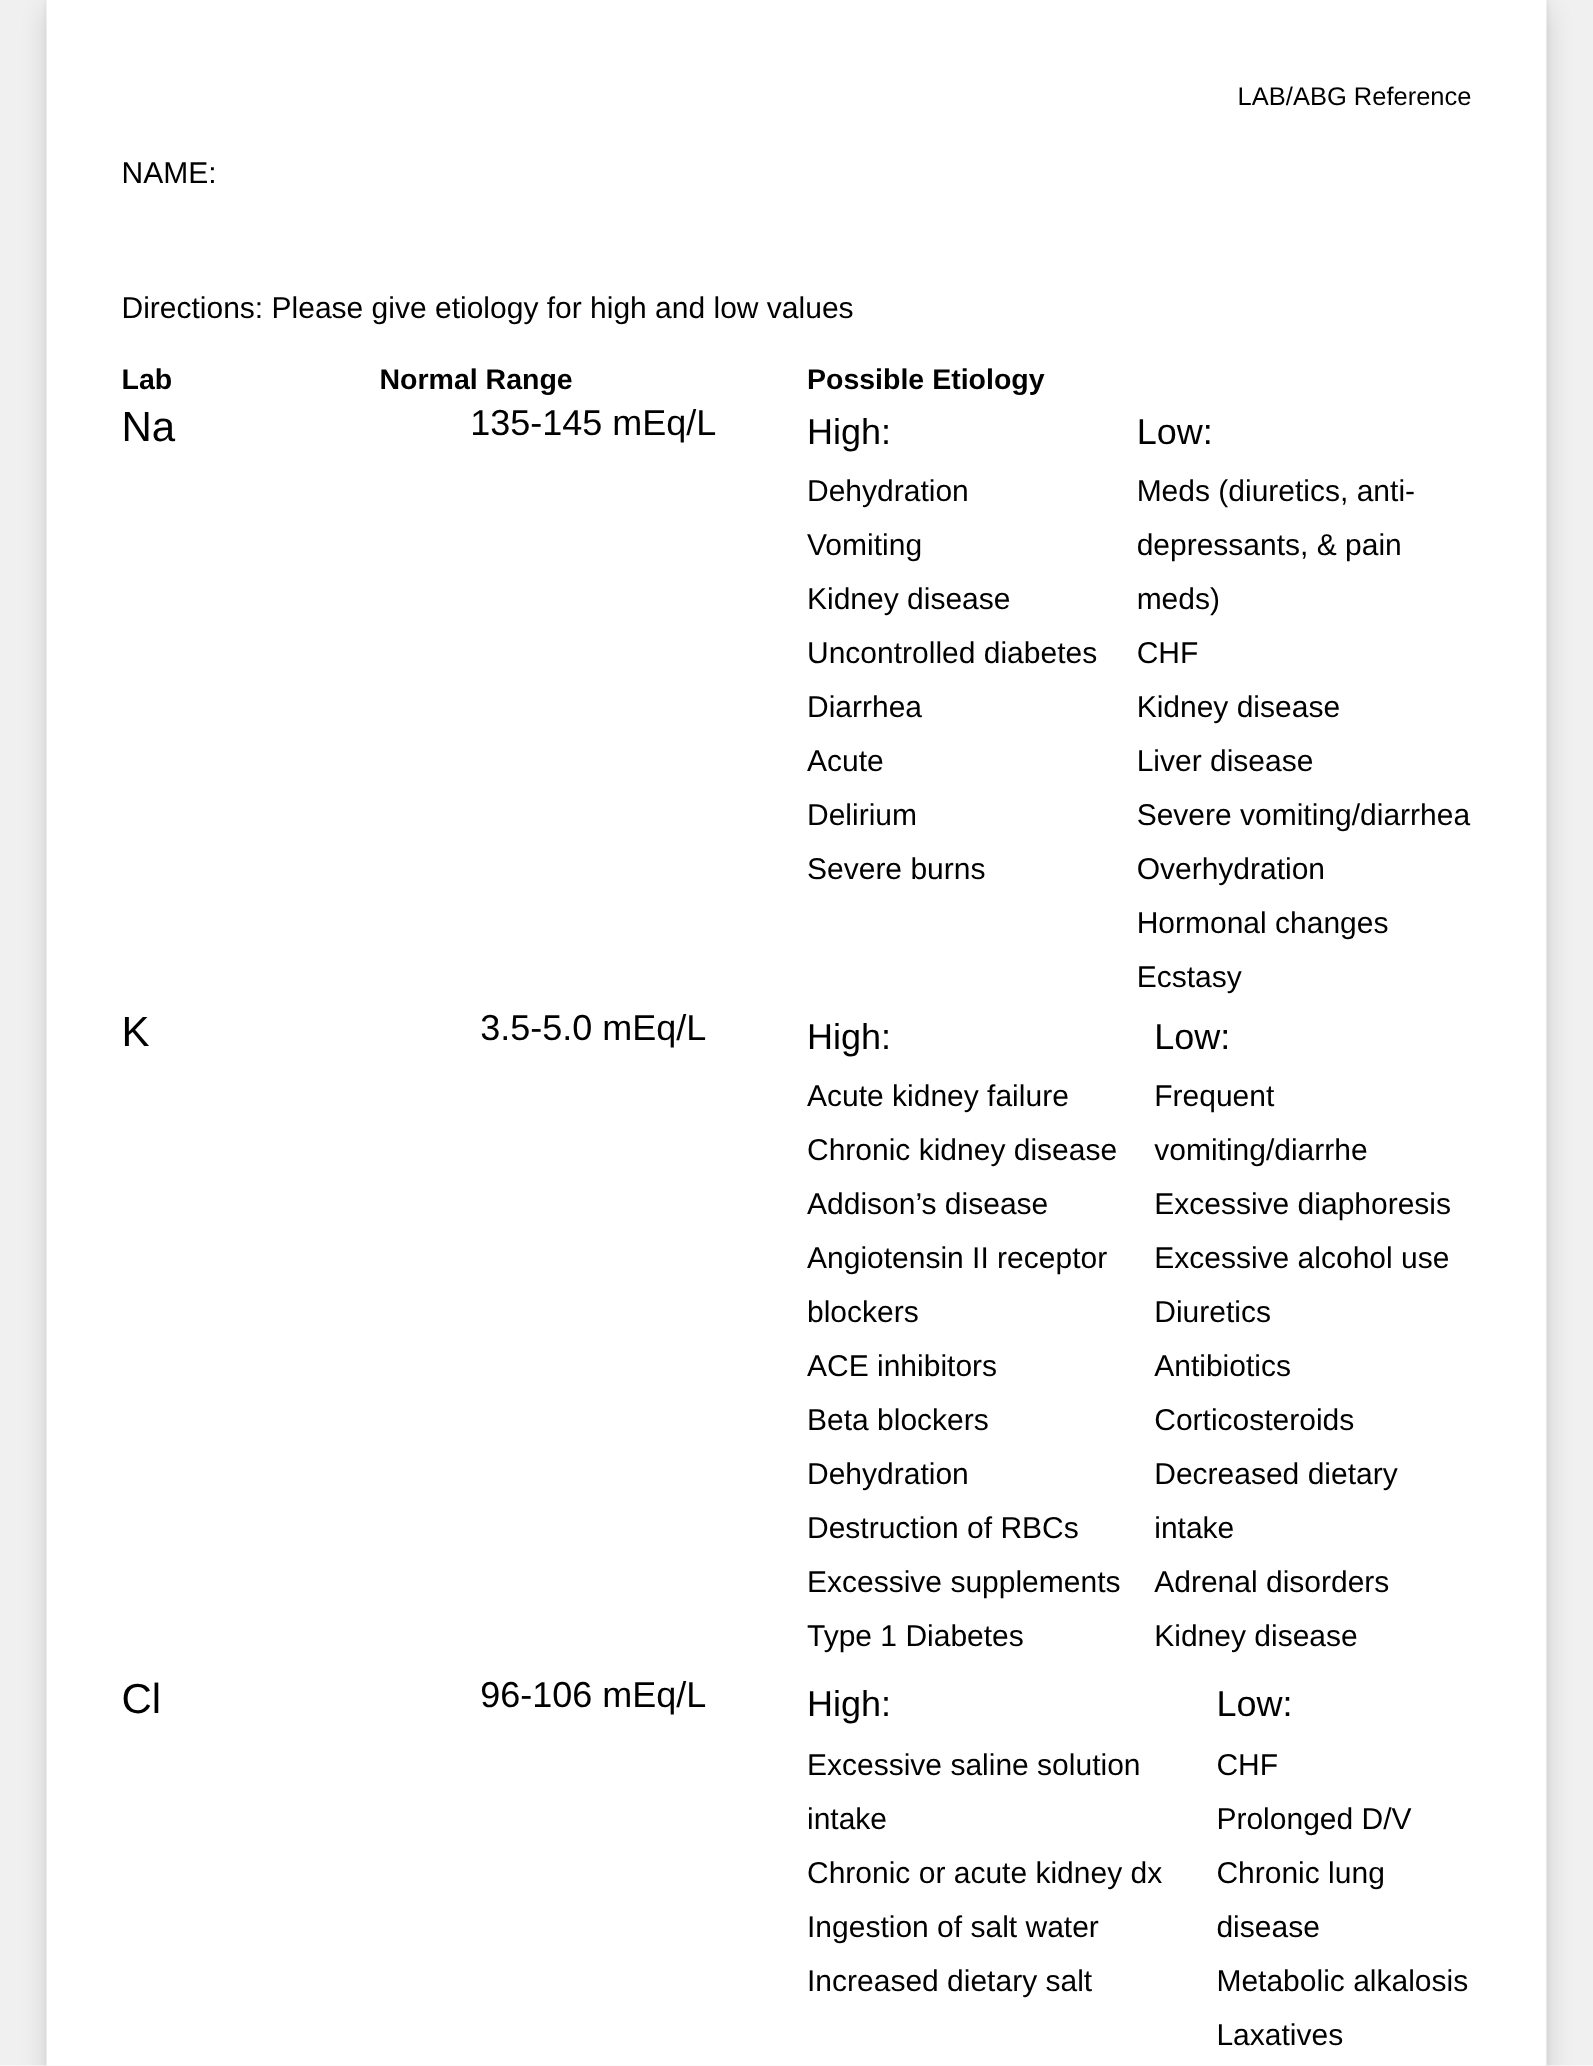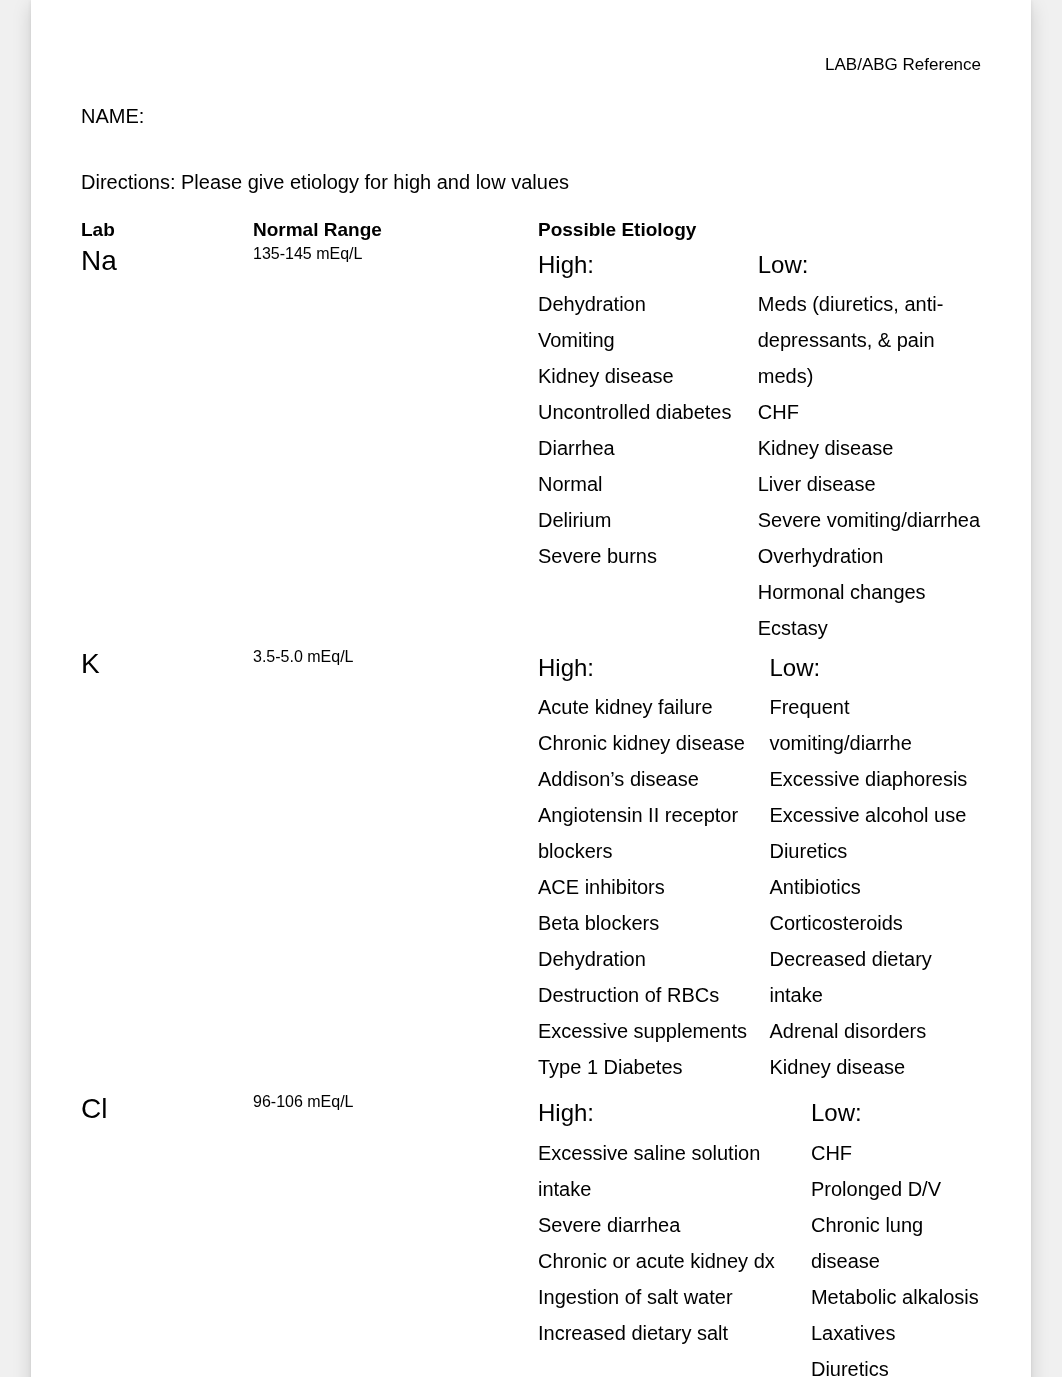--- a/index.html
+++ b/index.html
@@ -27,42 +27,43 @@
       box-shadow: 0 6px 18px rgba(0,0,0,0.15), 0 0 4px rgba(0,0,0,0.08);
     }
     .title {
       text-align: right;
       font-weight: normal;
       font-size: 17px;
       margin-bottom: 30px;
     }
     .name-line {
       font-size: 20px;
-      margin-bottom: 43px;
+      margin-bottom: 67px;
     }
     .directions {
       font-size: 20px;
       margin-bottom: 25px;
     }
     .grid {
       display: grid;
       grid-template-columns: 172px 285px 1fr;
     }
     .hdr {
       font-weight: bold;
       font-size: 19px;
       padding-bottom: 2px;
     }
     .lab-cell {
       font-size: 28px;
       padding-top: 2px;
     }
     .range-cell {
-      font-size: 16px;
+      font-size: 24px;
       padding-top: 2px;
+      text-align: center;
     }
     .etio-wrap {
       display: flex;
       gap: 18px;
     }
     .etio-col {
       display: flex;
       flex-direction: column;
       line-height: 1.8;
       font-size: 20px;
@@ -98,21 +99,21 @@
     <div class="lab-cell">Na</div>
     <div class="range-cell">135-145 mEq/L</div>
     <div class="etio-wrap row-na">
       <div class="etio-col high">
         <span class="lead">High:</span>
         <span>Dehydration</span>
         <span>Vomiting</span>
         <span>Kidney disease</span>
         <span>Uncontrolled diabetes</span>
         <span>Diarrhea</span>
-        <span>Normal</span>
+        <span>Acute</span>
         <span>Delirium</span>
         <span>Severe burns</span>
       </div>
       <div class="etio-col low">
         <span class="lead">Low:</span>
         <span>Meds (diuretics, anti-</span>
         <span>depressants, &amp; pain meds)</span>
         <span>CHF</span>
         <span>Kidney disease</span>
         <span>Liver disease</span>
@@ -158,21 +159,20 @@
     <div class="row-spacer"></div>
     <div class="row-spacer"></div>
 
     <div class="lab-cell">Cl</div>
     <div class="range-cell">96-106 mEq/L</div>
     <div class="etio-wrap row-cl">
       <div class="etio-col high">
         <span class="lead">High:</span>
         <span>Excessive saline solution</span>
         <span>intake</span>
-        <span>Severe diarrhea</span>
         <span>Chronic or acute kidney dx</span>
         <span>Ingestion of salt water</span>
         <span>Increased dietary salt</span>
       </div>
       <div class="etio-col low">
         <span class="lead">Low:</span>
         <span>CHF</span>
         <span>Prolonged D/V</span>
         <span>Chronic lung disease</span>
         <span>Metabolic alkalosis</span>

